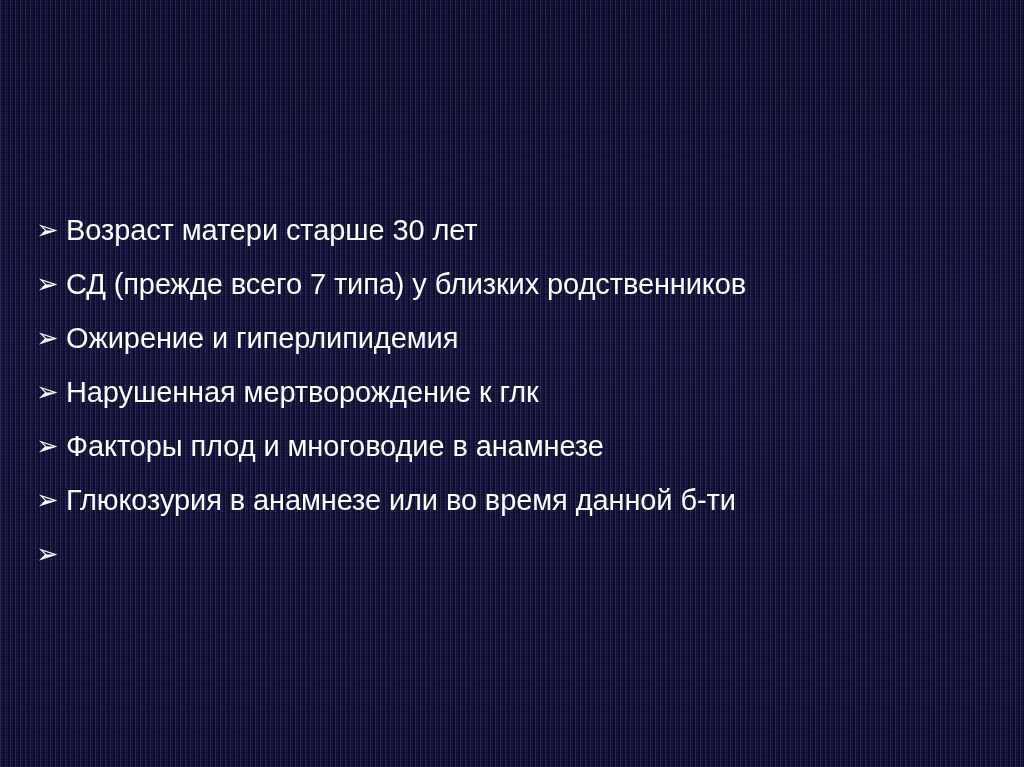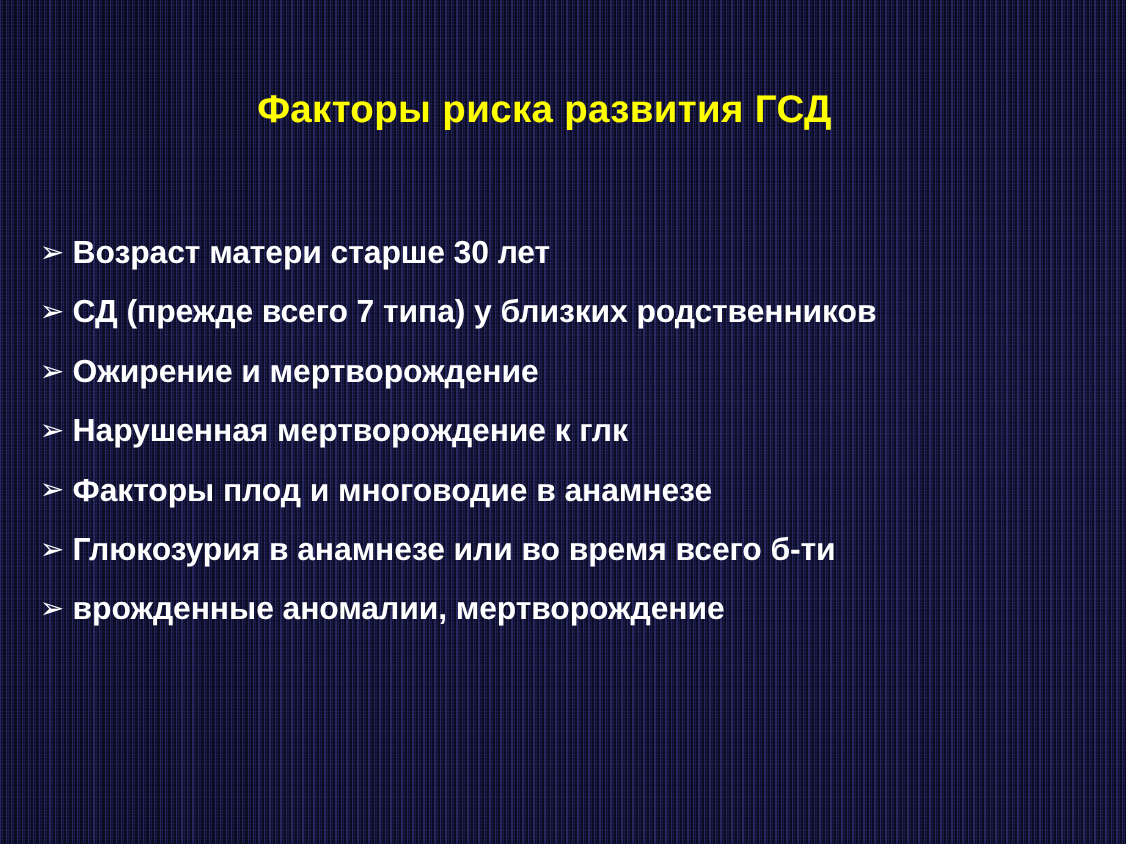--- a/index.html
+++ b/index.html
@@ -71,67 +71,66 @@
     font-size: 27px;
     line-height: 44px;
     text-align: left;
     font-family: "DejaVu Sans", sans-serif;
   }
 
   .bullet-text {
     flex: 1 1 auto;
     color: #ffffff;
     font-size: 29px;
-    font-weight: bold;
+    font-weight: normal;
     line-height: 44px;
     letter-spacing: -0.1px;
   }
 
   .bullet-text .cont {
     display: block;
   }
 </style>
 </head>
 <body>
 
 <div id="slide">
 
-  <div class="title">Факторы риска развития ГСД</div>
 
   <div class="bullets">
 
     <div class="bullet-row">
       <span class="bullet-marker">➢</span>
       <span class="bullet-text"><span>Возраст матери старше 30 лет</span></span>
     </div>
 
     <div class="bullet-row">
       <span class="bullet-marker">➢</span>
       <span class="bullet-text"><span>СД (прежде всего 7 типа) у близких родственников</span></span>
     </div>
 
     <div class="bullet-row">
       <span class="bullet-marker">➢</span>
-      <span class="bullet-text"><span>Ожирение и мертворождение</span></span>
+      <span class="bullet-text"><span>Ожирение и гиперлипидемия</span></span>
     </div>
 
     <div class="bullet-row">
       <span class="bullet-marker">➢</span>
       <span class="bullet-text"><span>Нарушенная мертворождение к глк</span></span>
     </div>
 
     <div class="bullet-row">
       <span class="bullet-marker">➢</span>
       <span class="bullet-text"><span>Факторы плод и многоводие в анамнезе</span></span>
     </div>
 
     <div class="bullet-row">
       <span class="bullet-marker">➢</span>
-      <span class="bullet-text"><span>Глюкозурия в анамнезе или во время всего б-ти</span></span>
+      <span class="bullet-text"><span>Глюкозурия в анамнезе или во время данной б-ти</span></span>
     </div>
 
     <div class="bullet-row">
       <span class="bullet-marker">➢</span>
-      <span class="bullet-text"><span class="cont">врожденные аномалии, мертворождение</span></span>
+      <span class="bullet-text"></span>
     </div>
 
   </div>
 </div>
 
 </body></html>

